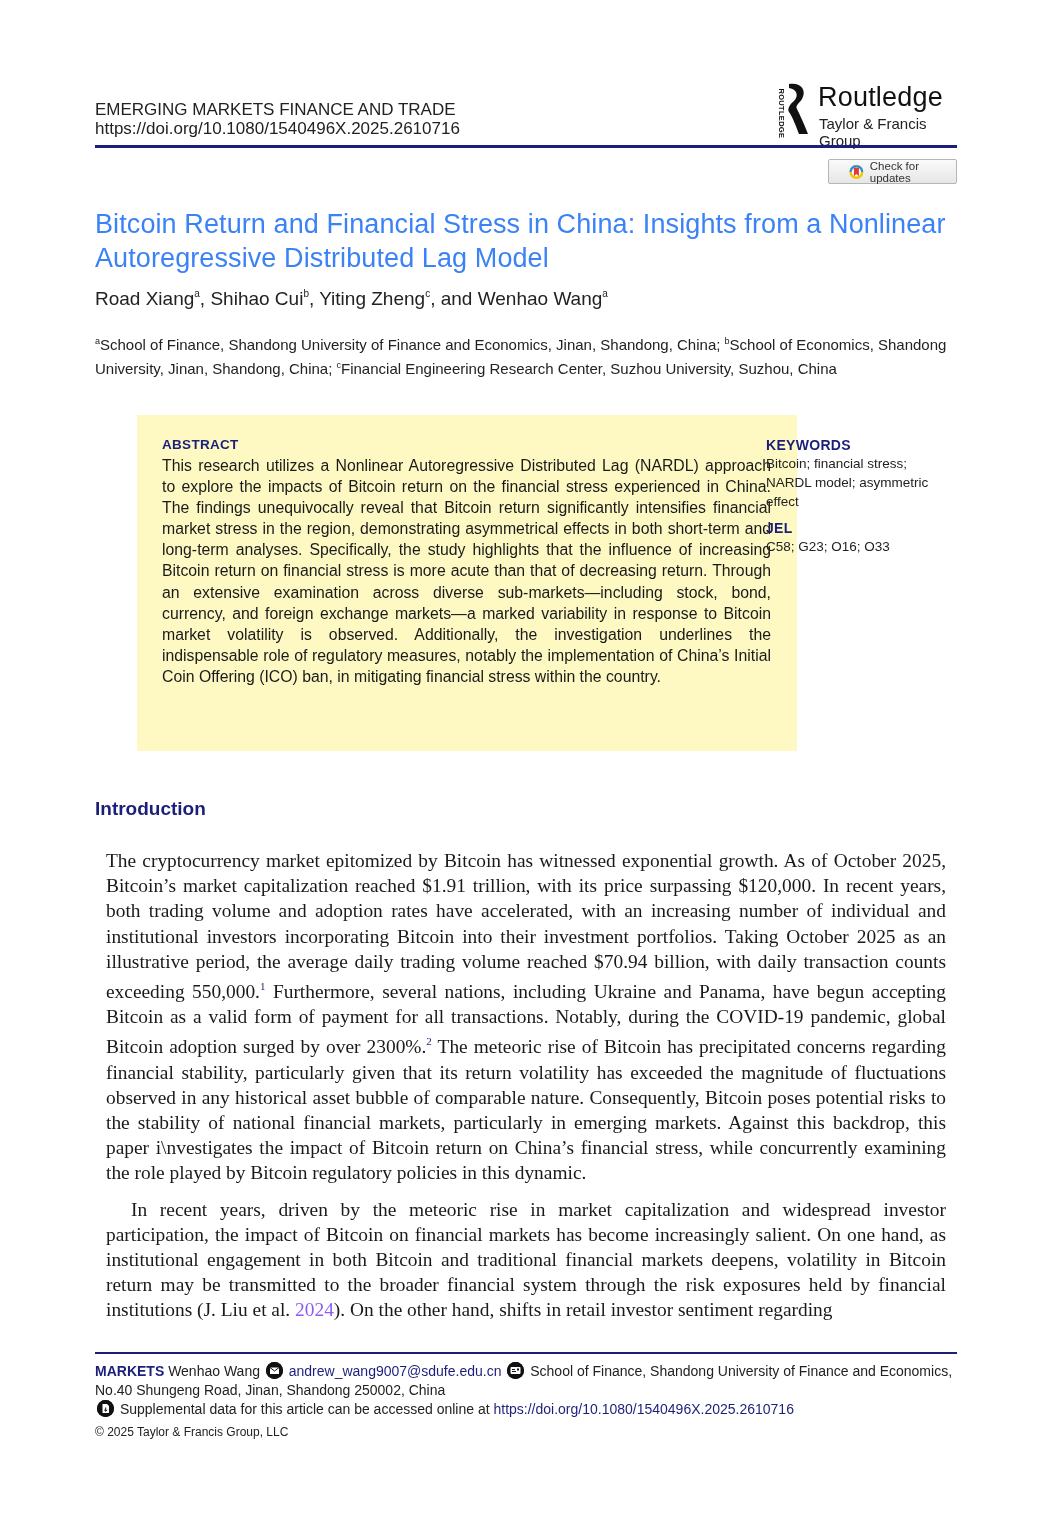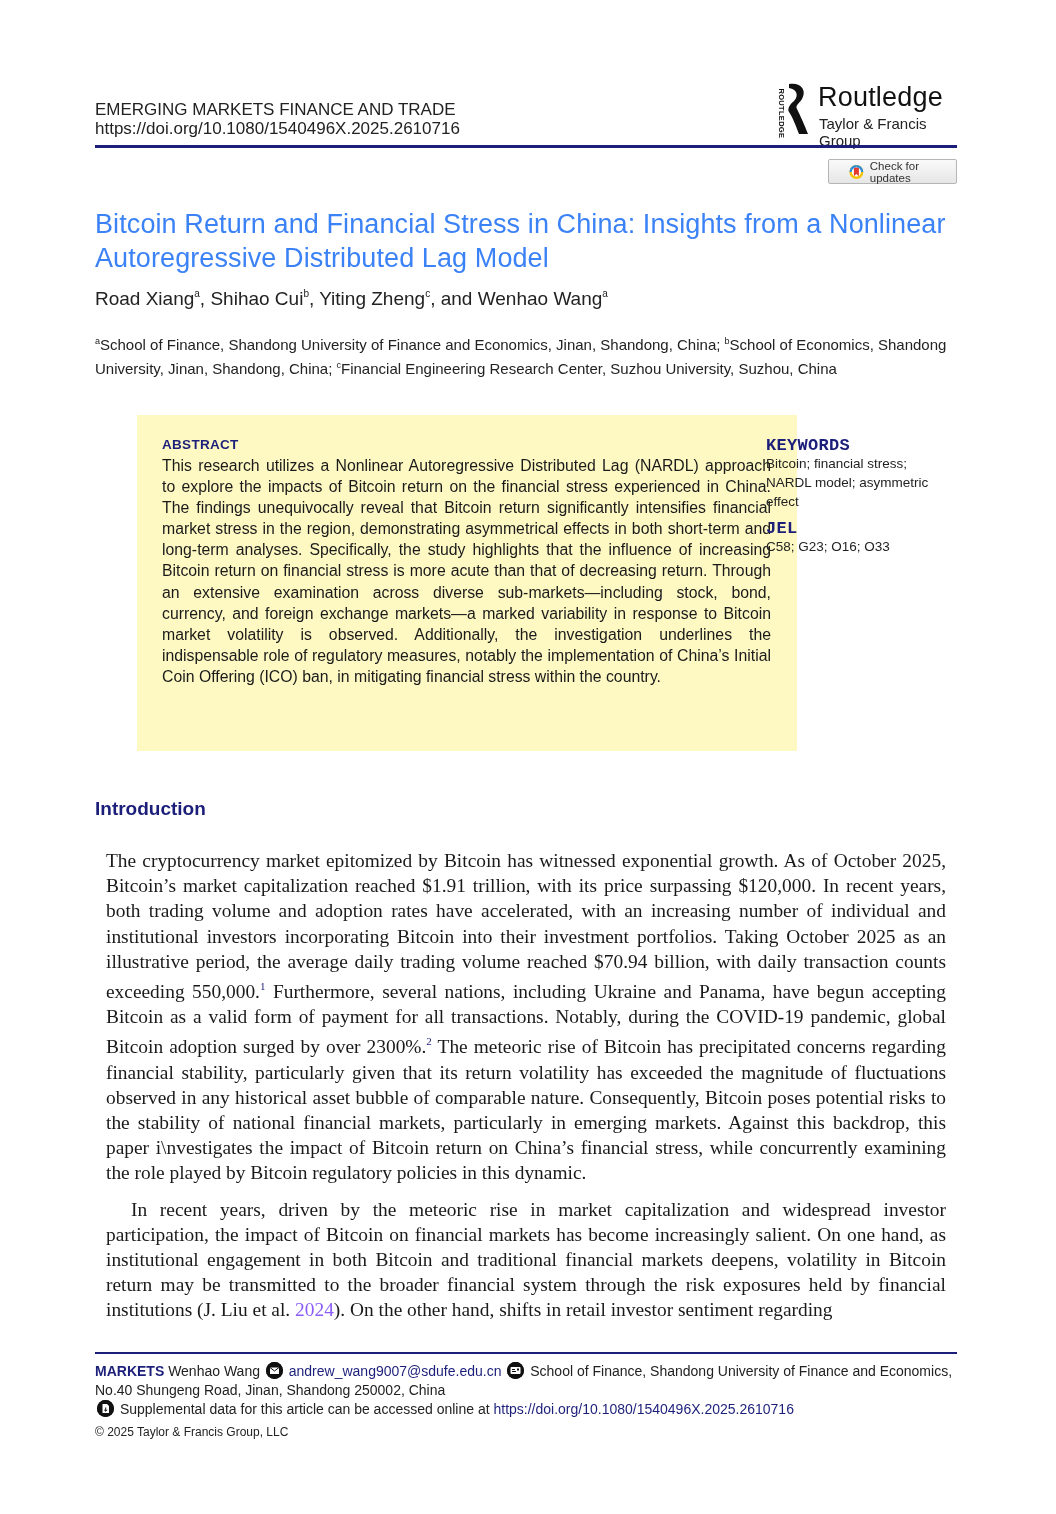--- a/index.html
+++ b/index.html
@@ -26,21 +26,21 @@
   .authors sup { font-size: 10px; vertical-align: 8px; }
 
   .affil { position: absolute; left: 95px; top: 331px; width: 862px; font-size: 15px; line-height: 21px; color: #222; }
   .affil sup { font-size: 9px; vertical-align: 6px; }
 
   .abstract-box { position: absolute; left: 95px; top: 415px; width: 660px; height: 336px; background: #fef9c3; margin-left: 42px; }
   .abs-head { position: absolute; left: 25px; top: 22px; font-size: 13.5px; font-weight: bold; color: #1c1f7a; letter-spacing: 0.3px; }
   .abs-text { position: absolute; left: 25px; top: 40px; width: 609px; font-size: 15.8px; line-height: 21.1px; color: #1a1a1a; text-align: justify; }
 
   .kw { position: absolute; left: 766px; top: 437px; width: 190px; }
-  .kw-head { font-size: 17px; font-weight: bold; color: #1c1f7a; letter-spacing: 0.3px; line-height: 17px; font-family: Liberation Mono, monospace; }
+  .kw-head { font-size: 14px; font-weight: bold; color: #1c1f7a; letter-spacing: 0.3px; line-height: 17px; }
   .kw-text { font-size: 13.5px; line-height: 19px; color: #222; }
   .jel { position: absolute; left: 766px; top: 520px; width: 190px; }
 
   .intro-head { position: absolute; left: 95px; top: 798px; font-size: 19px; font-weight: bold; color: #1c1f7a; }
   .body-text { position: absolute; left: 95px; top: 837px; width: 862px; font-size: 19.4px; line-height: 25.2px; color: #1a1a1a; text-align: justify; }
   .body-text p { margin: 11px; }
   .body-text p.indent { text-indent: 25px; }
   .body-text sup { font-size: 11px; vertical-align: 8px; color: #1c1f7a; }
   .body-text a { color: #8b5cf6; text-decoration: none; }
 

